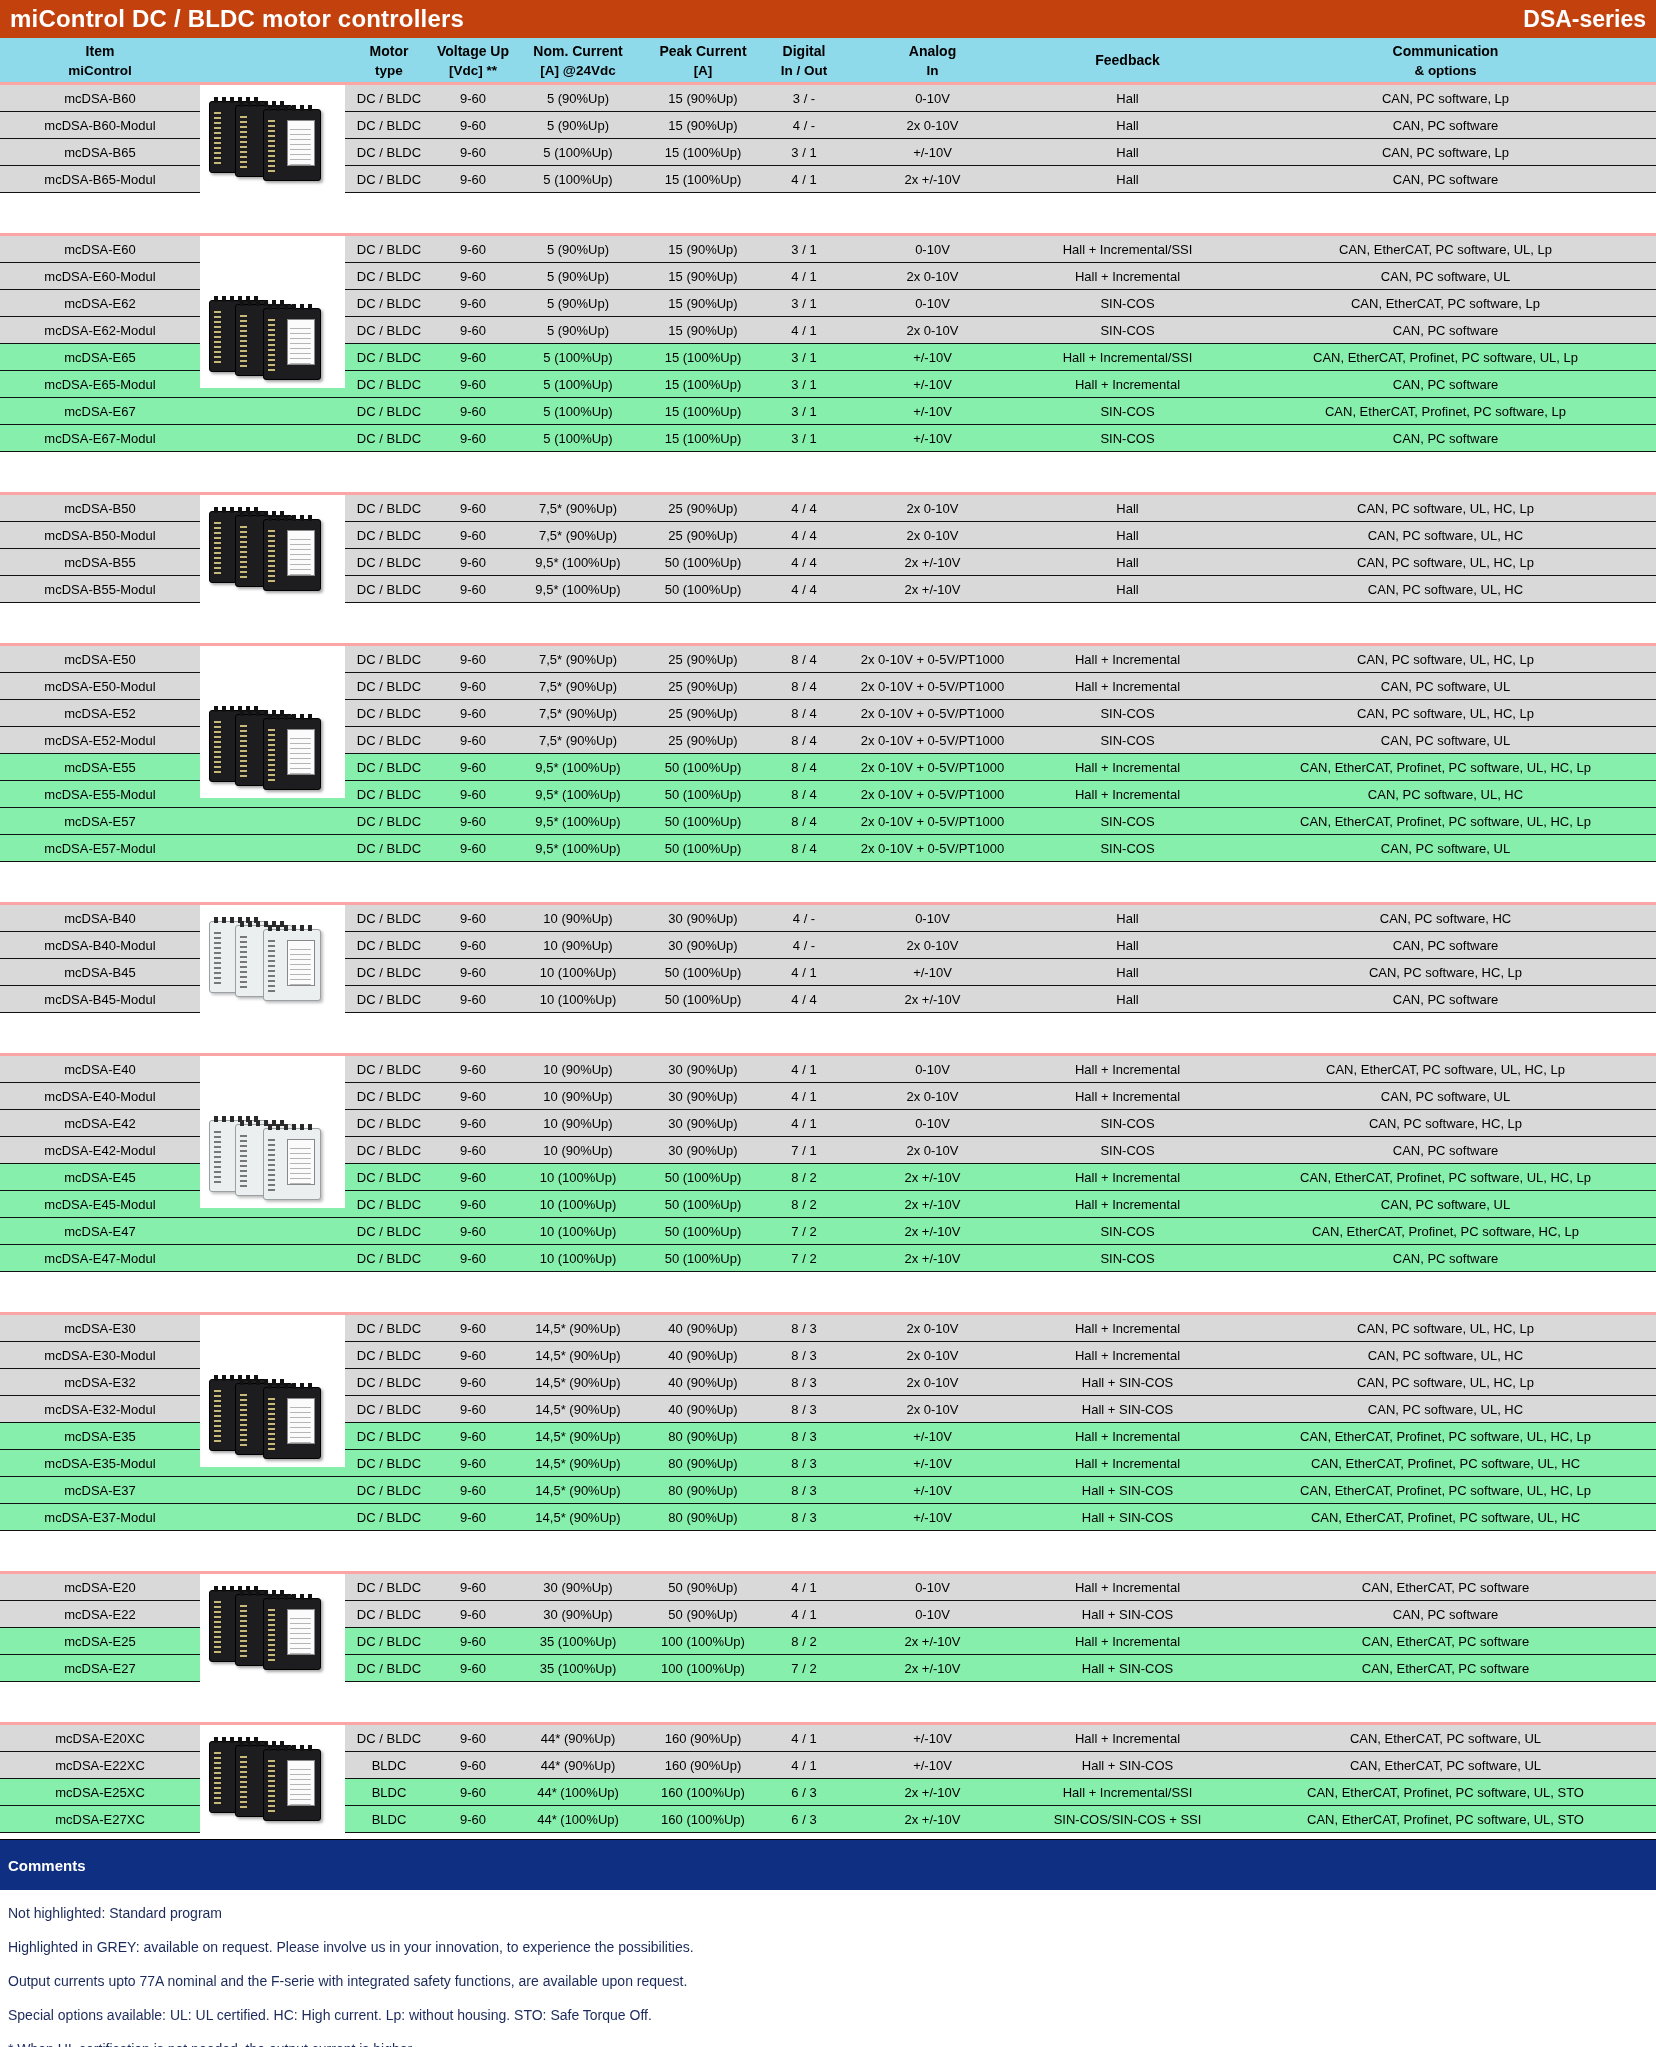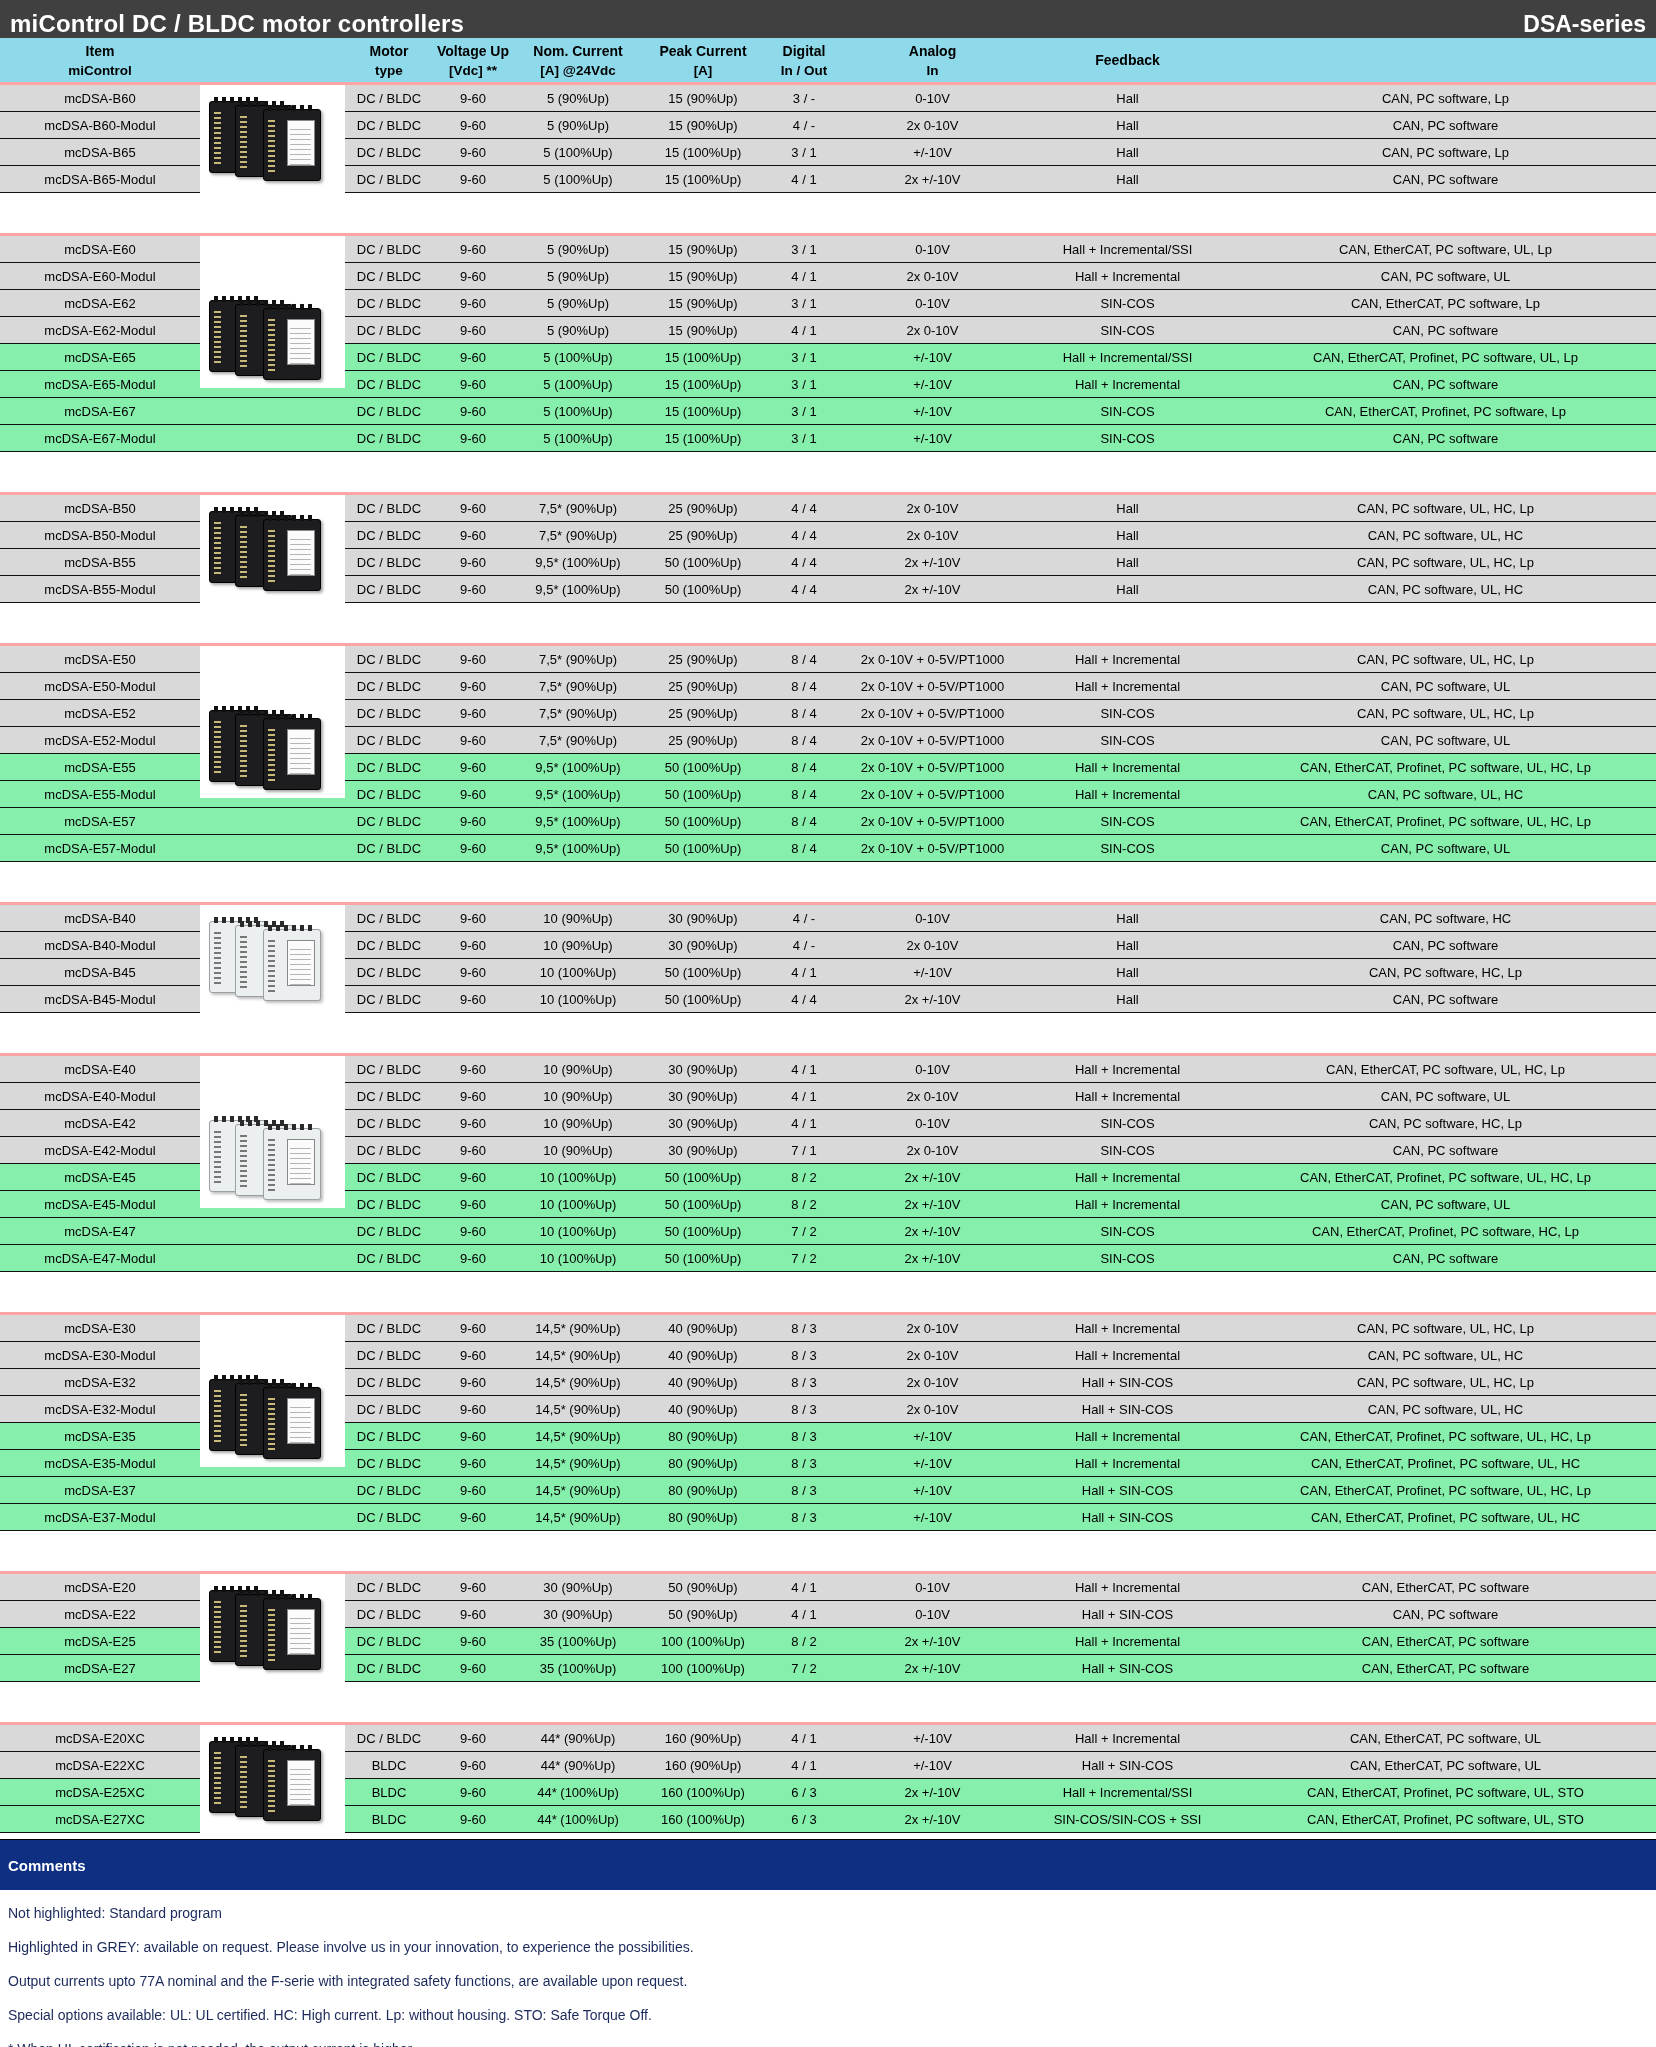--- a/index.html
+++ b/index.html
@@ -1,20 +1,20 @@
 <!DOCTYPE html>
 <html><head>
 <meta charset="utf-8">
 <style>
   html,body{margin:0;padding:0;background:#fff;}
   body{font-family:"Liberation Sans", sans-serif; color:#000;}
   #page{width:1656px;height:2047px;position:relative;background:#fff;overflow:hidden;}
 
   
-  .titlebar{height:38px;background:#404040;color:#fff;display:flex;align-items:flex-end;justify-content:space-between;padding:0 10px;box-sizing:border-box;}
+  .titlebar{height:38px;background:#c2410c;color:#fff;display:flex;align-items:center;justify-content:space-between;padding:0 10px;box-sizing:border-box;}
   .titlebar .t-left{font-size:24px;font-weight:bold;letter-spacing:.2px;}
   .titlebar .t-right{font-size:23px;font-weight:bold;}
 
   
   .grid{display:grid;grid-template-columns:200px 145px 88px 80px 130px 120px 82px 175px 215px 1fr;}
 
   
   .colheads{background:#8ed9ea;height:44px;align-items:stretch;}
   .hcell{display:flex;flex-direction:column;justify-content:center;text-align:center;font-weight:bold;}
   .hcell .l1{font-size:14px;line-height:20px;}
@@ -91,20 +91,24 @@
       <div class="l2">In / Out</div>
     </div>
     <div class="hcell">
       <div class="l1">Analog</div>
       <div class="l2">In</div>
     </div>
     <div class="hcell">
       <div class="l1">Feedback</div>
       <div class="l2"></div>
     </div>
+    <div class="hcell">
+      <div class="l1">Communication</div>
+      <div class="l2">&amp; options</div>
+    </div>
   </div>
 
   <div id="groups">
       <div class="group">
         <div class="row grid hl">
           <div class="cell c-n">mcDSA-B60</div>
           <div class="cell c-img"></div>
           <div class="cell c-m">DC / BLDC</div>
           <div class="cell c-v">9-60</div>
           <div class="cell c-nc">5  (90%Up)</div>

